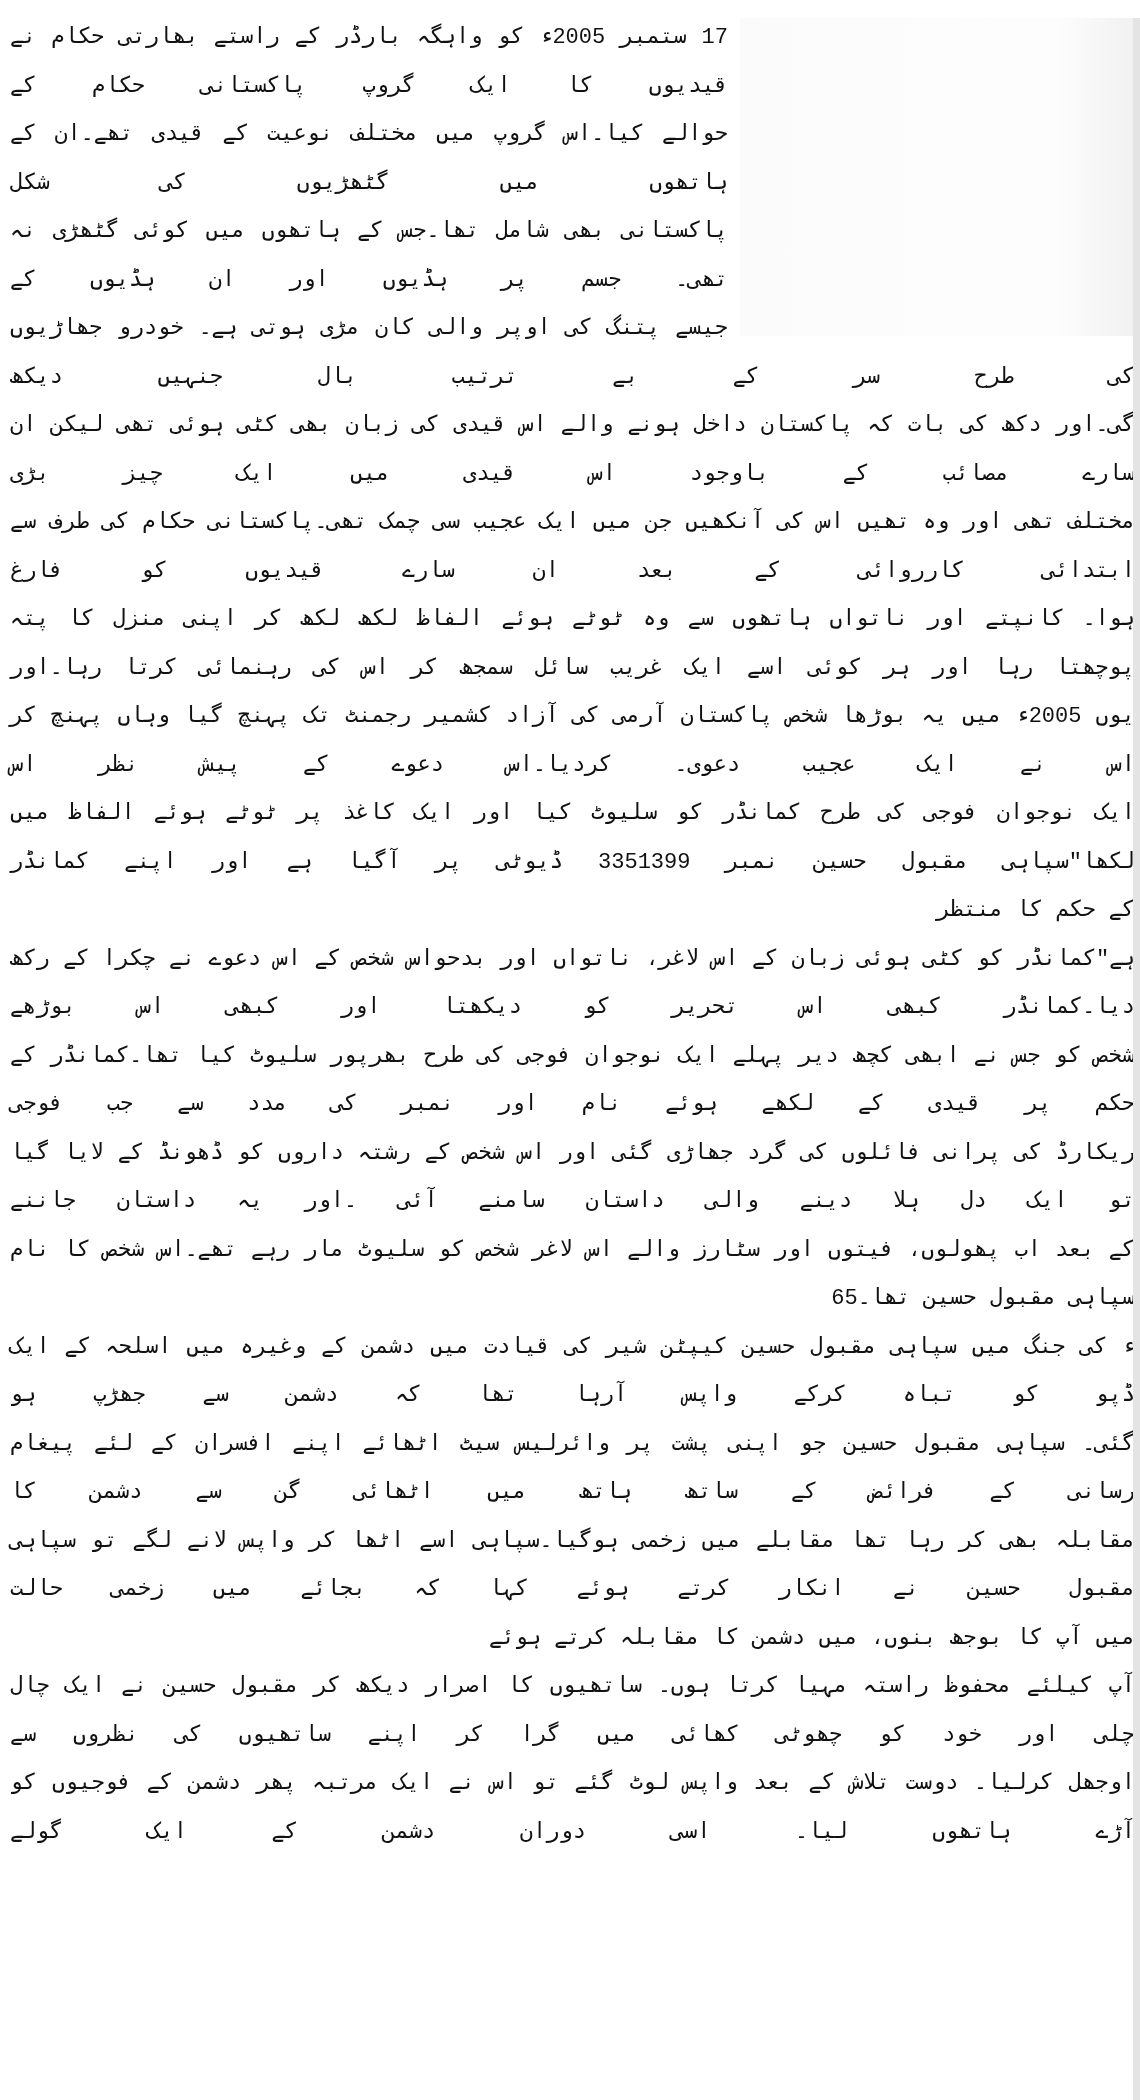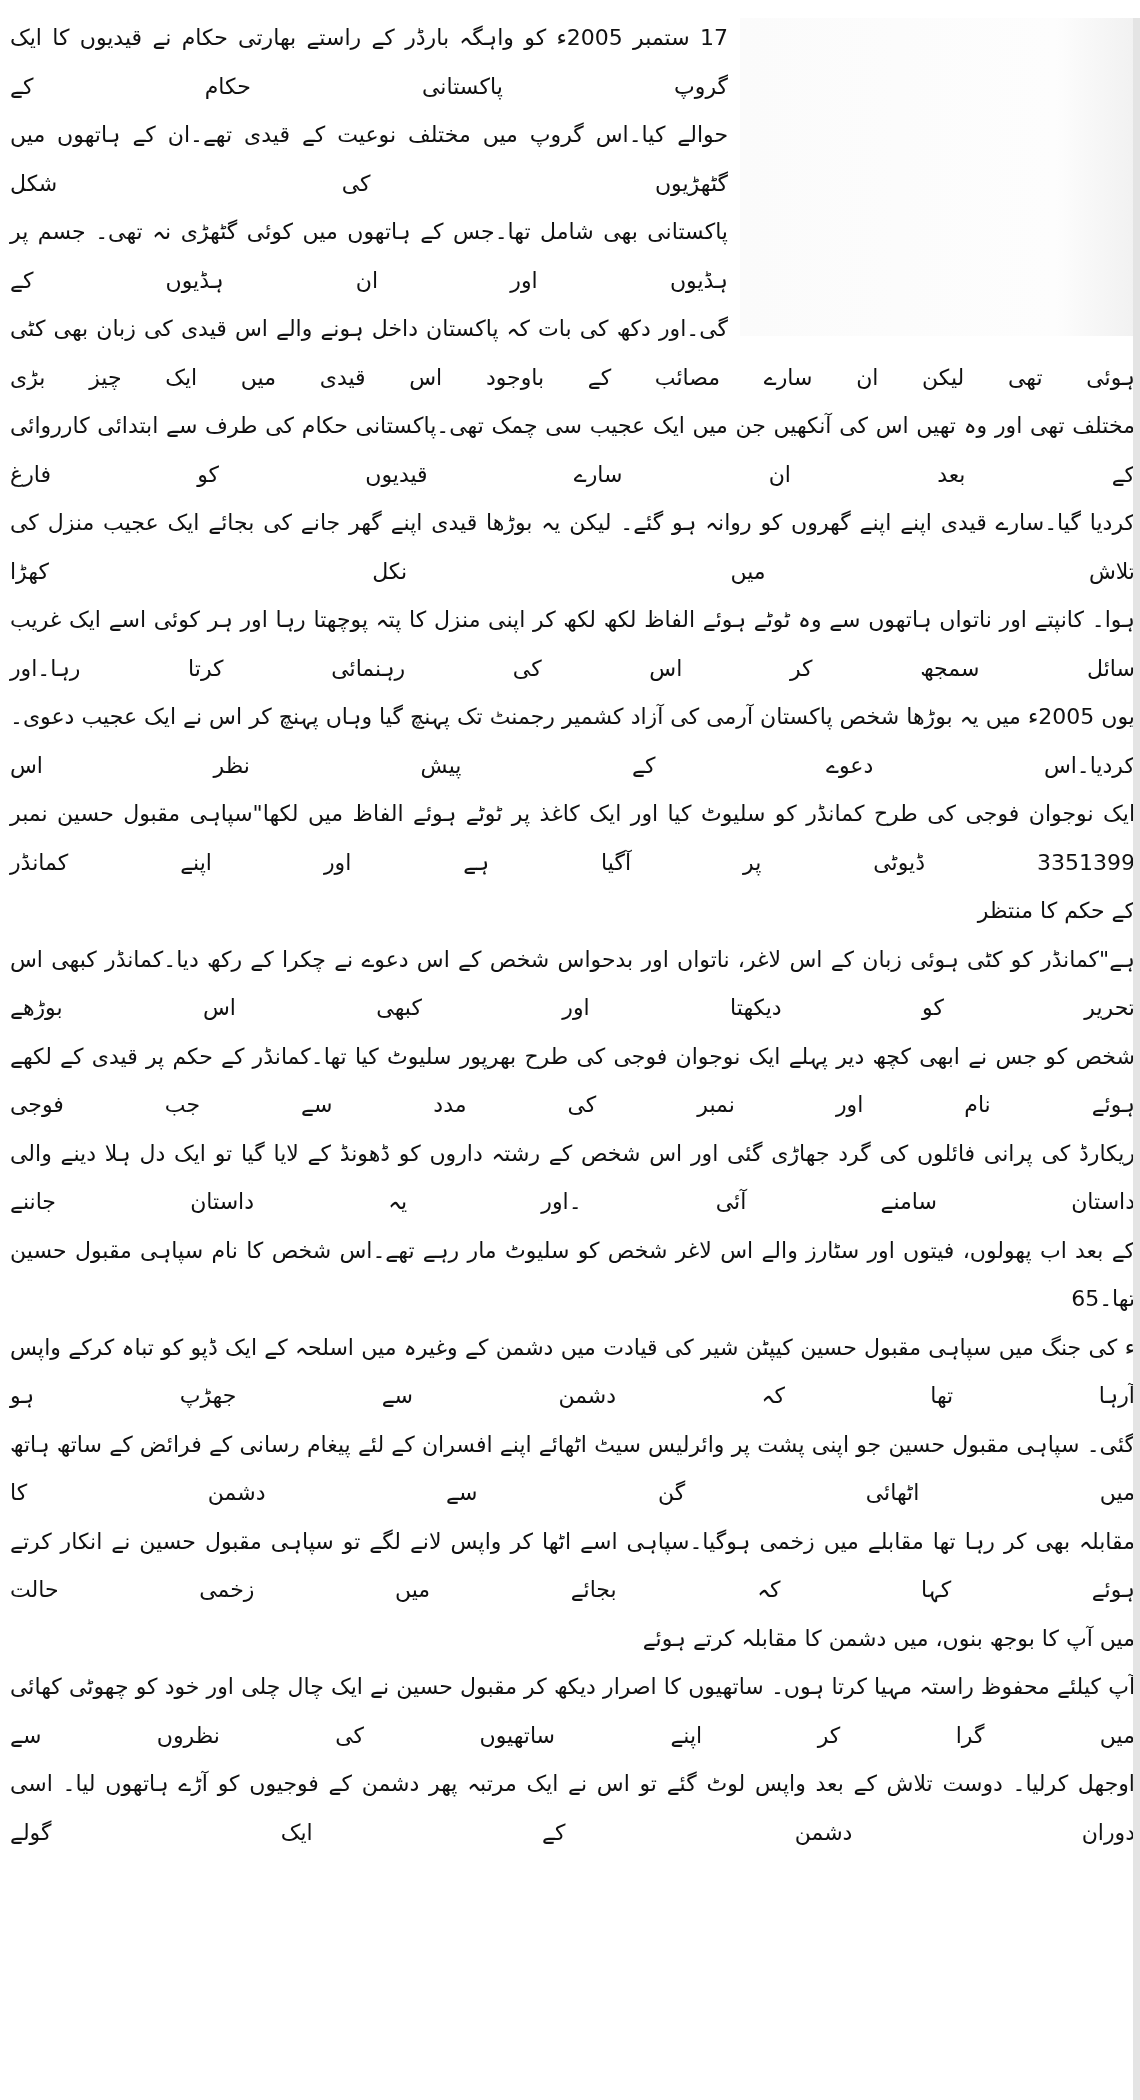--- a/index.html
+++ b/index.html
@@ -19,38 +19,38 @@
     position:absolute; left:10px; top:0; width:1125px;
     direction:rtl; text-align:justify;
     font-family:"DejaVu Sans", sans-serif;
     font-size:22px; line-height:48.5px; color:#111111;
   }
   .figure-placeholder {
     float:right; width:395px; height:318px;
     margin:18px 0 6px 12px;
     background:linear-gradient(90deg,#fbfbfb 0%,#fdfdfd 80%,#f1f1f1 100%);
   }
-  .article p { margin:0; padding:0; }
+  .article p { margin:0; padding:0;font-family:Liberation Mono, monospace; }
   .article p.first { padding-top:14px; }
   .article .line { display:block; text-align-last:justify; }
   .article .line.last { text-align-last:right; }
 </style>
 </head>
 <body>
 
 <div class="page">
   <article class="article" id="article">
     <div class="figure-placeholder"></div>
   <p class="first">
         <span class="line">17 ستمبر 2005ء کو واہگہ بارڈر کے راستے بھارتی حکام نے قیدیوں کا ایک گروپ پاکستانی حکام کے</span>
         <span class="line">حوالے کیا۔اس گروپ میں مختلف نوعیت کے قیدی تھے۔ان کے ہاتھوں میں گٹھڑیوں کی شکل</span>
         <span class="line">پاکستانی بھی شامل تھا۔جس کے ہاتھوں میں کوئی گٹھڑی نہ تھی۔ جسم پر ہڈیوں اور ان ہڈیوں کے</span>
+        <span class="line">جیسے پتنگ کی اوپر والی کان مڑی ہوتی ہے۔ خودرو جھاڑیوں کی طرح سر کے بے ترتیب بال جنہیں دیکھ</span>
         <span class="line">گی۔اور دکھ کی بات کہ پاکستان داخل ہونے والے اس قیدی کی زبان بھی کٹی ہوئی تھی لیکن ان سارے مصائب کے باوجود اس قیدی میں ایک چیز بڑی</span>
         <span class="line">مختلف تھی اور وہ تھیں اس کی آنکھیں جن میں ایک عجیب سی چمک تھی۔پاکستانی حکام کی طرف سے ابتدائی کارروائی کے بعد ان سارے قیدیوں کو فارغ</span>
-        <span class="line">کردیا گیا۔سارے قیدی اپنے اپنے گھروں کو روانہ ہو گئے۔ لیکن یہ بوڑھا قیدی اپنے گھر جانے کی بجائے ایک عجیب منزل کی تلاش میں نکل کھڑا</span>
         <span class="line">ہوا۔ کانپتے اور ناتواں ہاتھوں سے وہ ٹوٹے ہوئے الفاظ لکھ لکھ کر اپنی منزل کا پتہ پوچھتا رہا اور ہر کوئی اسے ایک غریب سائل سمجھ کر اس کی رہنمائی کرتا رہا۔اور</span>
         <span class="line">یوں 2005ء میں یہ بوڑھا شخص پاکستان آرمی کی آزاد کشمیر رجمنٹ تک پہنچ گیا وہاں پہنچ کر اس نے ایک عجیب دعوی۔ کردیا۔اس دعوے کے پیش نظر اس</span>
         <span class="line">ایک نوجوان فوجی کی طرح کمانڈر کو سلیوٹ کیا اور ایک کاغذ پر ٹوٹے ہوئے الفاظ میں لکھا"سپاہی مقبول حسین نمبر 3351399 ڈیوٹی پر آگیا ہے اور اپنے کمانڈر</span>
         <span class="line last">کے حکم کا منتظر</span>
       </p>
       <p>
         <span class="line">ہے"کمانڈر کو کٹی ہوئی زبان کے اس لاغر، ناتواں اور بدحواس شخص کے اس دعوے نے چکرا کے رکھ دیا۔کمانڈر کبھی اس تحریر کو دیکھتا اور کبھی اس بوڑھے</span>
         <span class="line">شخص کو جس نے ابھی کچھ دیر پہلے ایک نوجوان فوجی کی طرح بھرپور سلیوٹ کیا تھا۔کمانڈر کے حکم پر قیدی کے لکھے ہوئے نام اور نمبر کی مدد سے جب فوجی</span>
         <span class="line">ریکارڈ کی پرانی فائلوں کی گرد جھاڑی گئی اور اس شخص کے رشتہ داروں کو ڈھونڈ کے لایا گیا تو ایک دل ہلا دینے والی داستان سامنے آئی ۔اور یہ داستان جاننے</span>
         <span class="line last">کے بعد اب پھولوں، فیتوں اور سٹارز والے اس لاغر شخص کو سلیوٹ مار رہے تھے۔اس شخص کا نام سپاہی مقبول حسین تھا۔65</span>

